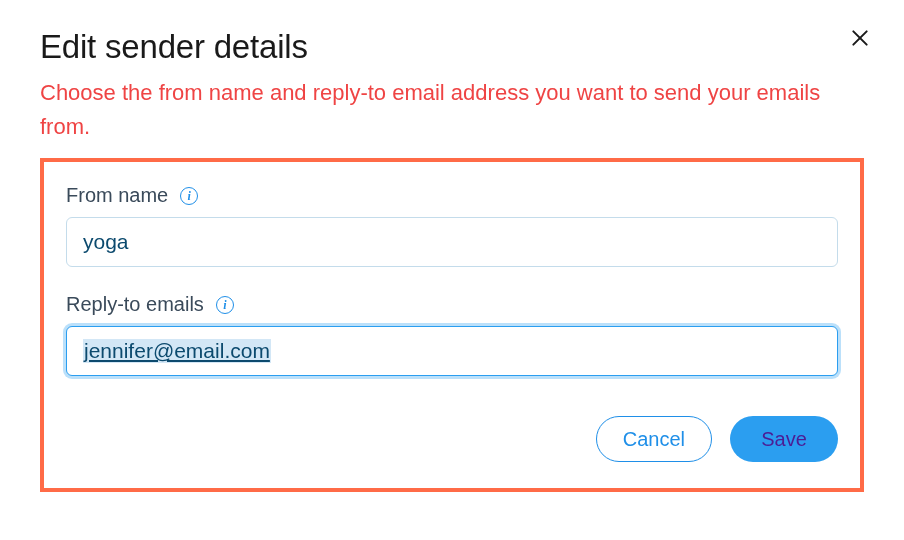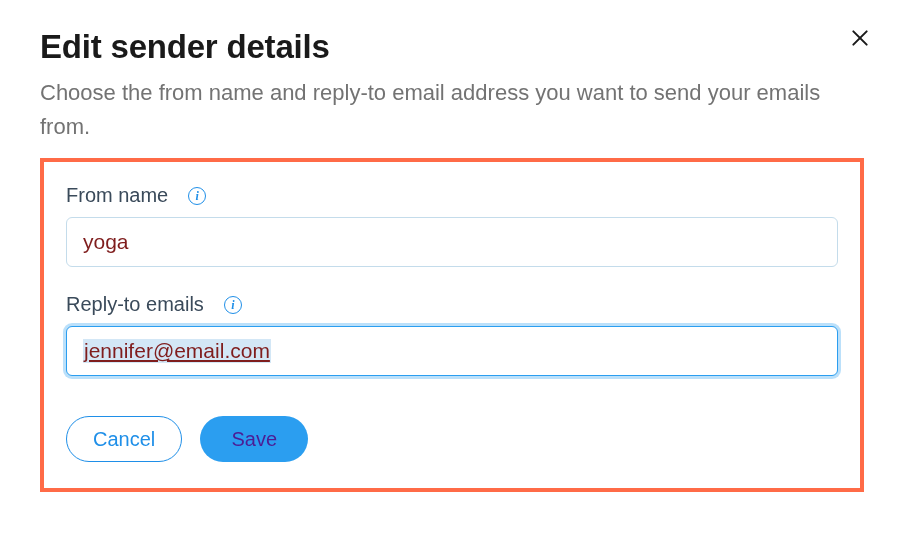--- a/index.html
+++ b/index.html
@@ -30,43 +30,43 @@
     cursor: pointer;
     background: none;
     border: none;
   }
   .close-btn svg {
     width: 20px;
     height: 20px;
   }
   .title {
     font-size: 33px;
-    font-weight: 700;
+    font-weight: 400;
     color: #1a1a1a;
     margin-bottom: 10px;
     letter-spacing: -0.2px;
   }
   .subtitle {
     font-size: 22px;
-    color: #737373;
+    color: #ef4444;
     line-height: 1.55;
     max-width: 800px;
   }
   .form-area {
     border: 4px solid #ff6b47;
     margin-top: 14px;
     padding: 22px 22px 26px 22px;
   }
   .field {
     margin-bottom: 26px;
   }
   .field-label {
     display: flex;
     align-items: center;
-    gap: 20px;
+    gap: 12px;
     font-size: 20px;
     color: #3a4a5a;
     margin-bottom: 10px;
   }
   .info-icon {
     display: inline-flex;
     align-items: center;
     justify-content: center;
     width: 18px;
     height: 18px;
@@ -78,21 +78,21 @@
     font-family: Georgia, serif;
     font-style: italic;
     line-height: 1;
   }
   .selection-span {
     background: #d3e7f6;
     padding: 0 1px;
   }
   .actions {
     display: flex;
-    justify-content: flex-start;
+    justify-content: flex-end;
     gap: 18px;
     margin-top: 40px;
   }
   .btn {
     min-width: 108px;
     height: 46px;
     border-radius: 23px;
     font-size: 20px;
     font-weight: 500;
     cursor: pointer;
@@ -110,21 +110,21 @@
     background: #2b9ef0;
     color: #4c1d95;
     border: none;
   }
   
   .input-display {
     width: 100%;
     height: 50px;
     padding: 12px 16px;
     font-size: 21px;
-    color: #7f1d1d;
+    color: #0c4a6e;
     background: #ffffff;
     border: 1px solid #c4dceb;
     border-radius: 6px;
     display: flex;
     align-items: center;
   }
   .input-display.focused {
     border: 1.6px solid #2b9ef0;
     box-shadow: 0 0 0 3px rgba(43,158,240,0.32);
     text-decoration: underline;

